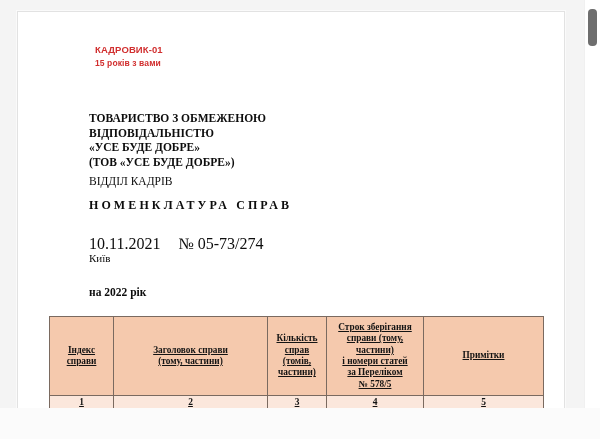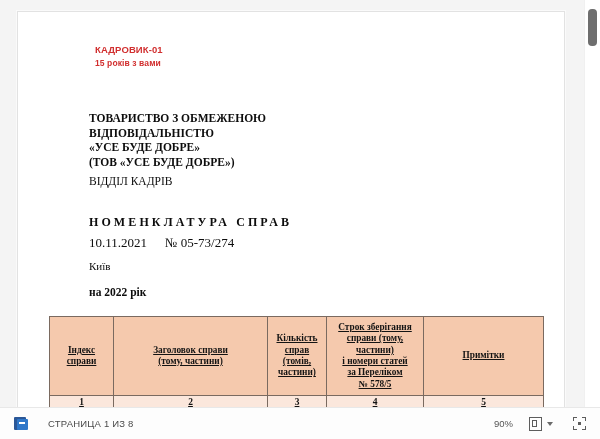--- a/index.html
+++ b/index.html
@@ -98,44 +98,44 @@
     left: 71px;
     top: 163px;
     font-size: 11.5px;
     color: #0d0d0d;
     white-space: nowrap;
   }
 
   .nomen {
     position: absolute;
     left: 71px;
-    top: 203px;
+    top: 186px;
     font-weight: bold;
     font-size: 12px;
     letter-spacing: 3.1px;
     color: #0d0d0d;
     white-space: nowrap;
   }
 
   .dateline {
     position: absolute;
     left: 71px;
     top: 223px;
-    font-size: 13px;
+    font-size: 16px;
     color: #0d0d0d;
     white-space: nowrap;
   }
   .dateline .num {
     margin-left: 18px;
   }
 
   .city {
     position: absolute;
     left: 71px;
-    top: 248px;
+    top: 240px;
     font-size: 11px;
     color: #0d0d0d;
     white-space: nowrap;
   }
 
   .foryear {
     position: absolute;
     left: 71px;
     top: 274px;
     font-weight: bold;
@@ -387,33 +387,14 @@
           </table>
 
       </div>
     </div>
   </div>
 
   <div class="scrollbar">
     <div class="scroll-thumb"></div>
   </div>
 
-  <div class="statusbar">
-    <div class="sb-appicon">
-      <div class="back"></div>
-      <div class="front"></div>
-      <div class="bar"></div>
-    </div>
-    <div class="sb-pages">СТРАНИЦА 1 ИЗ 8</div>
-    <div class="sb-spacer"></div>
-    <div class="sb-zoom">90%</div>
-    <div class="sb-viewicon"></div>
-    <div class="sb-caret"></div>
-    <div class="sb-fit">
-      <span class="tl"></span>
-      <span class="tr"></span>
-      <span class="bl"></span>
-      <span class="br"></span>
-      <span class="dot"></span>
-    </div>
-  </div>
 
 </div>
 
 </body></html>

